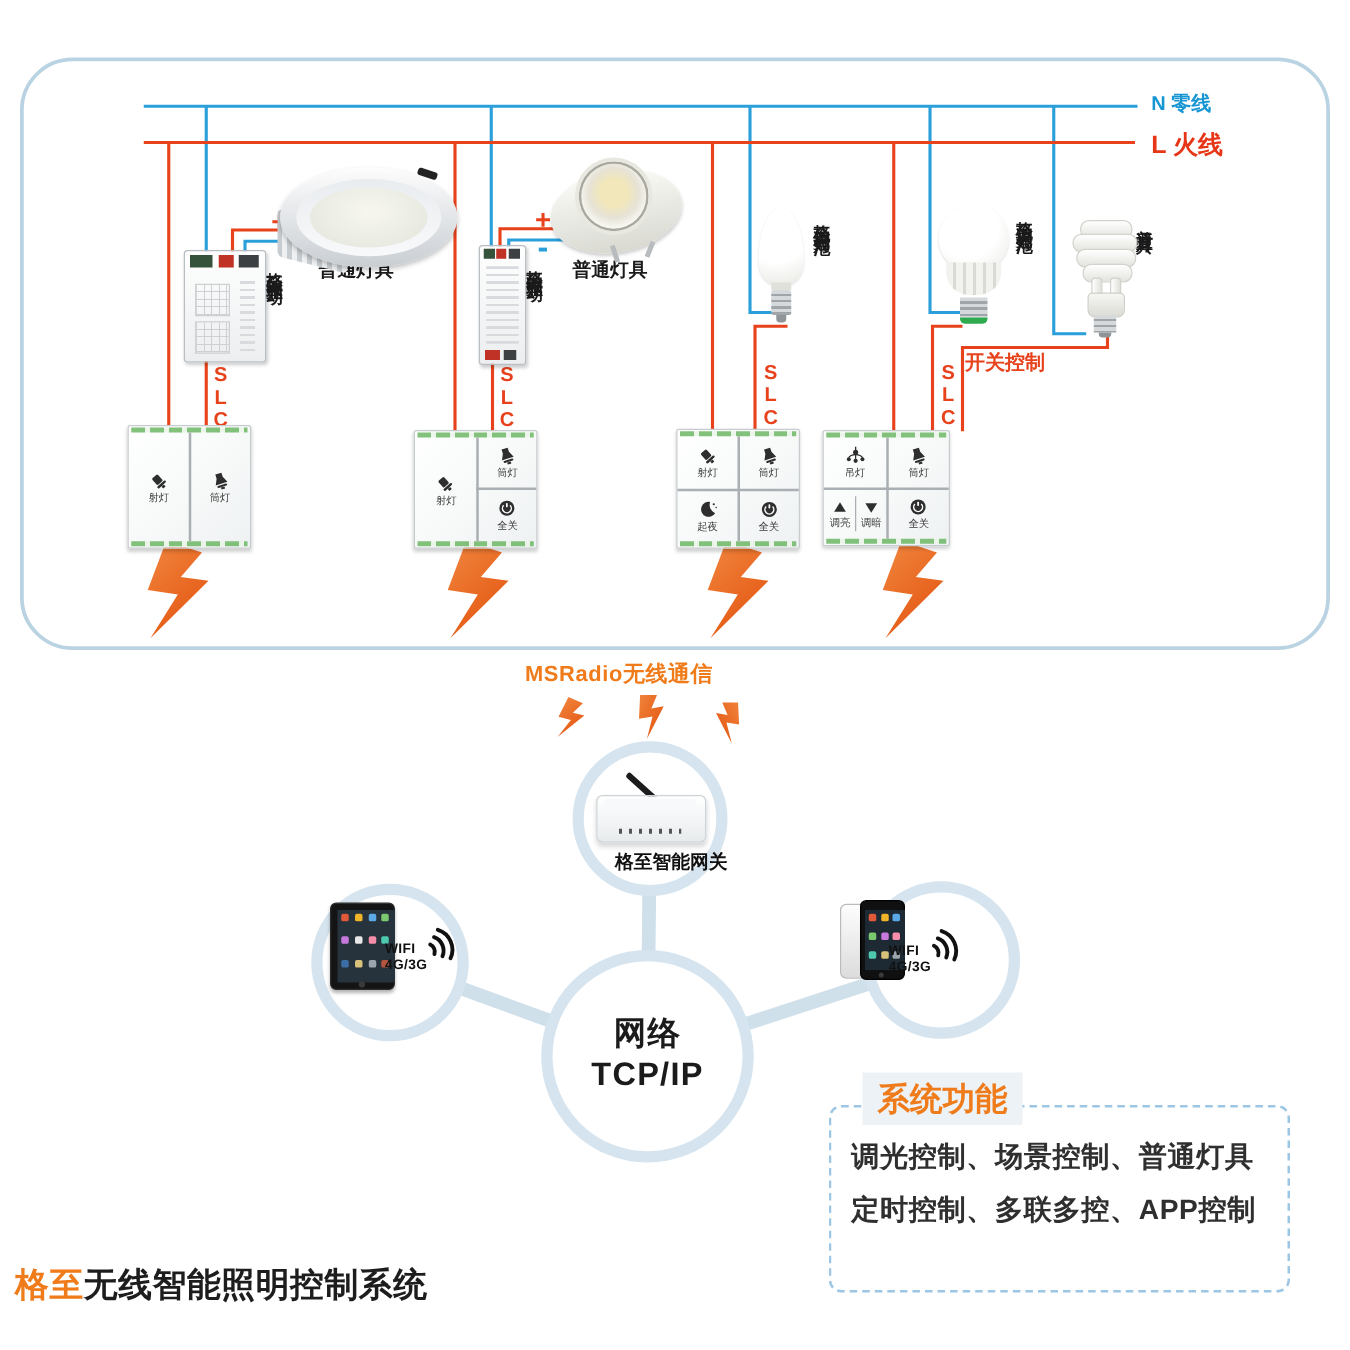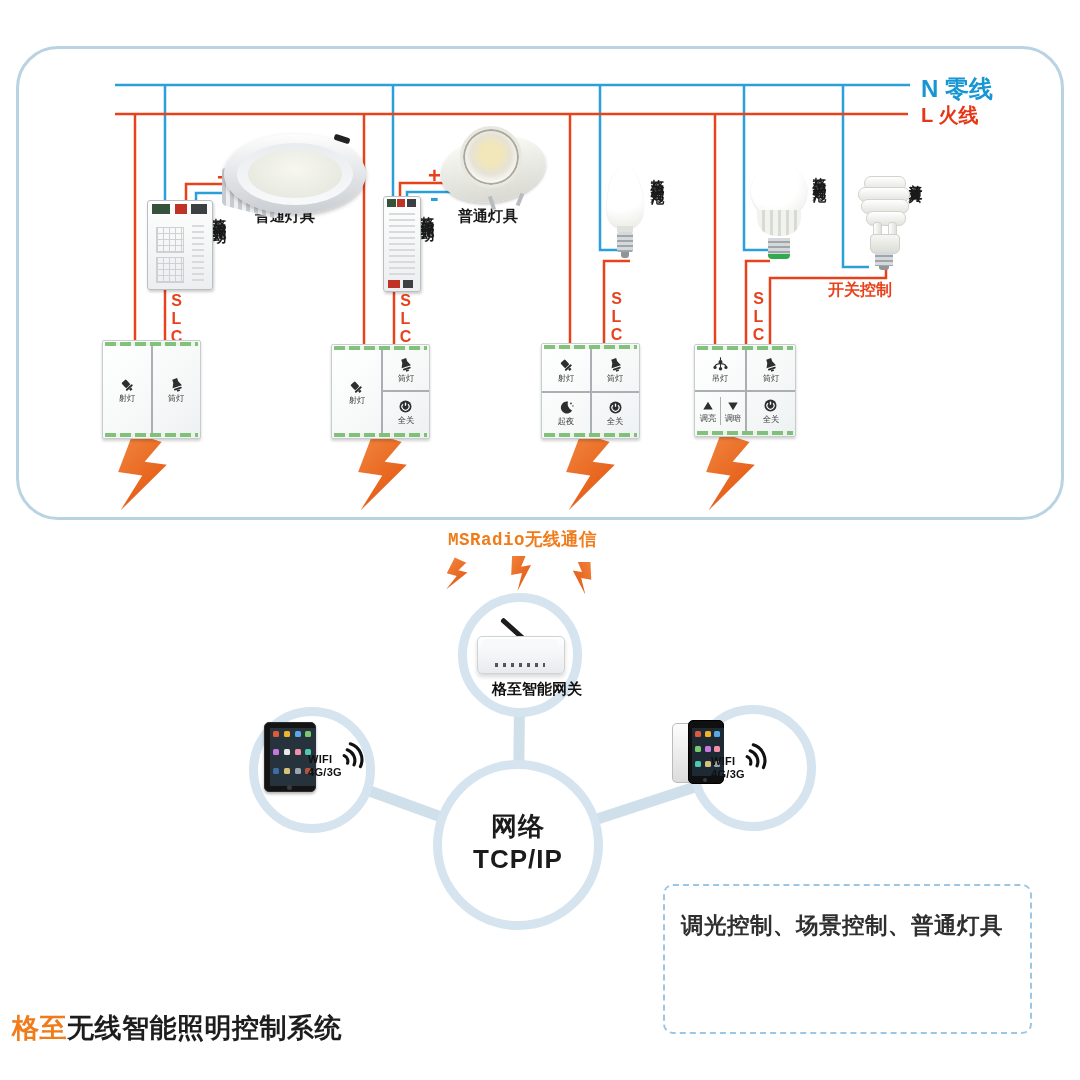--- a/index.html
+++ b/index.html
@@ -6,21 +6,21 @@
   .stage{position:relative;width:1080px;height:1080px;background:#fff;overflow:hidden;
          font-family:"Liberation Sans",sans-serif;}
   .abs{position:absolute;}
   svg.layer{position:absolute;left:0;top:0;pointer-events:none;}
 
   
   .frame{position:absolute;left:16px;top:46px;width:1042px;height:468px;
          border:3px solid #b9d3e2;border-radius:42px;background:#fff;}
 
   
-  .nlabel{color:#1796d3;font-weight:bold;font-size:24px;}
+  .nlabel{color:#1796d3;font-weight:bold;font-size:16px;}
   .llabel{color:#e73517;font-weight:bold;font-size:20px;}
   .plus{color:#e8421c;font-weight:bold;font-size:22px;line-height:20px;}
   .minus{color:#2b9fd9;font-weight:bold;font-size:26px;line-height:18px;}
   .slc{writing-mode:vertical-rl;text-orientation:upright;color:#e8421c;
        font-weight:bold;font-size:16px;letter-spacing:1px;}
   .vcol{writing-mode:vertical-rl;text-orientation:upright;color:#1a1a1a;
         font-weight:bold;font-size:13.5px;letter-spacing:2.5px;line-height:14px;}
   .hlamp{color:#1a1a1a;font-weight:bold;font-size:15px;}
   .swctl{color:#e8421c;font-weight:bold;font-size:16px;}
 
@@ -132,21 +132,21 @@
 
   <div class="abs plus" style="left:217px;top:168px;">+</div>
   <div class="abs minus" style="left:250px;top:186px;">-</div>
   <div class="abs plus" style="left:428px;top:166px;">+</div>
   <div class="abs minus" style="left:430px;top:188px;">-</div>
 
   <div class="abs slc" style="left:167px;top:292px;">SLC</div>
   <div class="abs slc" style="left:396px;top:292px;">SLC</div>
   <div class="abs slc" style="left:607px;top:290px;">SLC</div>
   <div class="abs slc" style="left:749px;top:290px;">SLC</div>
-  <div class="abs swctl" style="left:828px;top:280px;">开关控制</div>
+  <div class="abs swctl" style="left:772px;top:280px;">开关控制</div>
 
   <div class="abs vcol" style="left:212px;top:207px;">格至调光驱动</div>
   <div class="abs vcol" style="left:420px;top:205px;">格至调光驱动</div>
   <div class="abs vcol" style="left:650px;top:168px;">格至调光灯泡</div>
   <div class="abs vcol" style="left:812px;top:166px;">格至调光灯泡</div>
   <div class="abs vcol" style="left:908px;top:172px;">普通灯具</div>
   <div class="abs hlamp" style="left:255px;top:207px;">普通灯具</div>
   <div class="abs hlamp" style="left:458px;top:207px;">普通灯具</div>
 
   <div class="driver" style="left:147px;top:200px;width:64px;height:88px;">
@@ -305,21 +305,21 @@
     <div class="pcell" style="left:49px;top:48px;width:48px;height:41px;">
       <svg class="picon" viewBox="0 0 14 14">
           <circle cx="7" cy="7" r="5.6" fill="#2e2e2e"></circle>
           <rect x="6.35" y="3.2" width="1.3" height="3.2" rx="0.6" fill="#fff"></rect>
           <path d="M4.6,4.9 a3.3,3.3 0 1 0 4.8,0" fill="none" stroke="#fff" stroke-width="1.1"></path>
         </svg>
       <span class="plabel">全关</span>
     </div>
   </div>
 
-  <div class="panel" style="left:694px;top:344px;width:100px;height:91px;">
+  <div class="panel" style="left:658px;top:344px;width:100px;height:91px;">
     <div class="pstrip top"></div>
     <div class="pstrip bot"></div>
     <div class="pdiv" style="left:50px;top:5px;width:1.5px;height:81px;"></div>
     <div class="pdiv" style="left:0;top:45px;width:100px;height:1.5px;"></div>
     <div class="pdiv" style="left:25px;top:52px;width:1px;height:28px;"></div>
     <div class="pcell" style="left:0;top:5px;width:50px;height:40px;">
       <svg class="picon" viewBox="0 0 14 14">
           <g fill="#2e2e2e">
             <rect x="6.5" y="0.3" width="1" height="3.2"></rect>
             <circle cx="7" cy="4.6" r="1.9"></circle>
@@ -357,21 +357,21 @@
     <div class="pcell" style="left:51px;top:46px;width:49px;height:40px;">
       <svg class="picon" viewBox="0 0 14 14">
           <circle cx="7" cy="7" r="5.6" fill="#2e2e2e"></circle>
           <rect x="6.35" y="3.2" width="1.3" height="3.2" rx="0.6" fill="#fff"></rect>
           <path d="M4.6,4.9 a3.3,3.3 0 1 0 4.8,0" fill="none" stroke="#fff" stroke-width="1.1"></path>
         </svg>
       <span class="plabel">全关</span>
     </div>
   </div>
 
-  <div class="abs msradio" style="left:420px;top:527px;width:205px;text-align:center;font-family:Liberation Mono, monospace;">MSRadio无线通信</div>
+  <div class="abs msradio" style="left:420px;top:527px;width:205px;">MSRadio无线通信</div>
 
   <div class="ring" style="left:458px;top:593px;width:124px;height:124px;"></div>
   <div class="ring" style="left:433px;top:760px;width:170px;height:170px;"></div>
   <div class="ring" style="left:249px;top:707px;width:126px;height:126px;"></div>
   <div class="ring" style="left:690px;top:705px;width:126px;height:126px;"></div>
 
   <div class="abs" style="left:477px;top:630px;width:86px;height:48px;">
     <div class="abs" style="left:52px;top:-24px;width:5px;height:40px;background:#1d1d1d;border-radius:2px;transform:rotate(-48deg);transform-origin:bottom center;"></div>
     <div class="abs" style="left:0;top:6px;width:86px;height:36px;background:linear-gradient(180deg,#ffffff,#e8ebed);border:1px solid #cdd3d6;border-radius:5px;box-shadow:0 3px 4px rgba(0,0,0,.15);"></div>
     <div class="abs" style="left:6px;top:9px;width:74px;height:10px;background:#f7f9fa;border-radius:4px;"></div>
@@ -436,19 +436,21 @@
   </div>
   <svg class="abs" viewBox="0 0 26 30" style="left:742px;top:741px;width:27px;height:33px;">
     <g fill="none" stroke="#111" stroke-width="3" stroke-linecap="round" transform="rotate(-24 13 15)">
       <path d="M6,11 a6,6 0 0 1 0,8"></path>
         <path d="M11,7 a11,11 0 0 1 0,16"></path>
         <path d="M16,3 a16,16 0 0 1 0,24"></path>
     </g>
   </svg>
 
   <div class="featbox"></div>
+  <div class="feattitle">系统功能</div>
   <div class="featrow" style="top:910px;">调光控制、场景控制、普通灯具</div>
+  <div class="featrow" style="top:952px;">定时控制、多联多控、APP控制</div>
 
   <div class="pagetitle">
     <span class="brand">格至</span><span>无线智能照明控制系统</span>
   </div>
 
 </div>
 
 </body></html>

